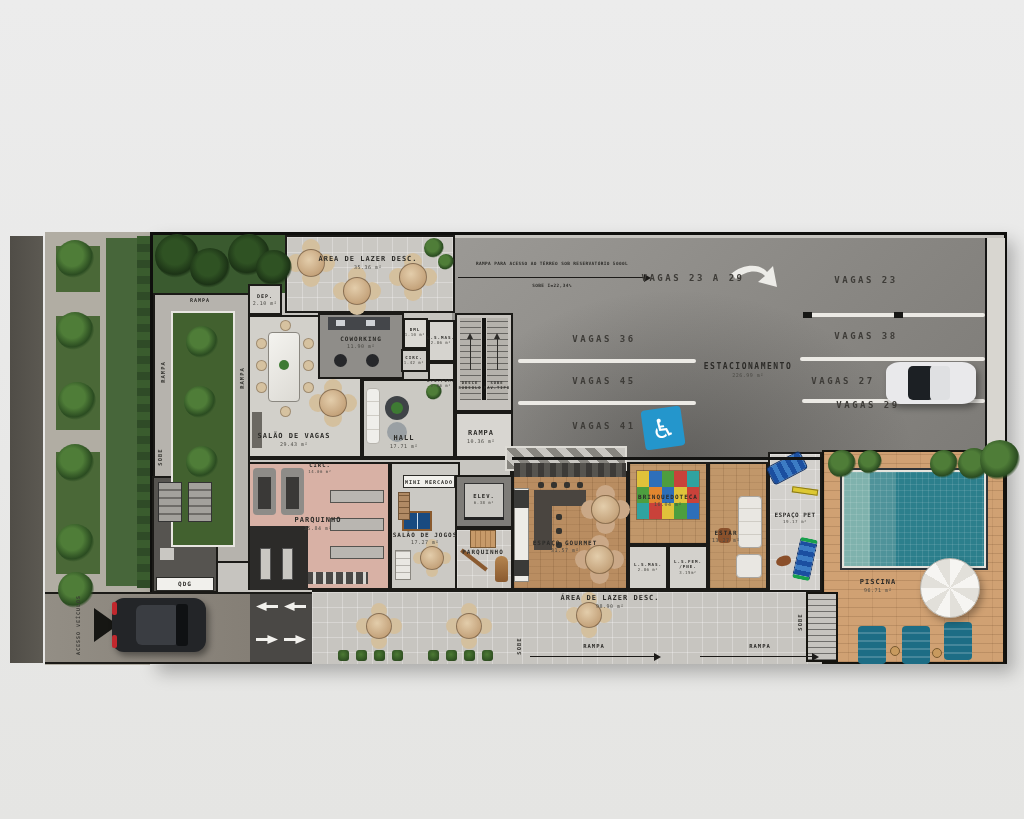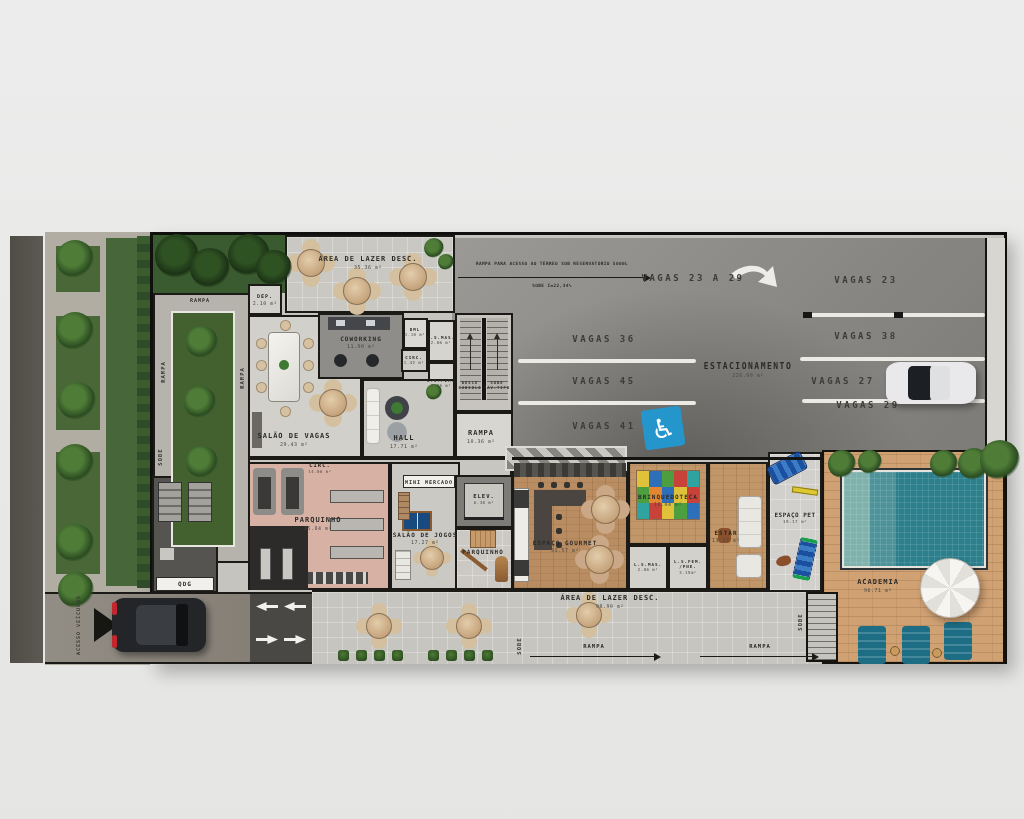--- a/index.html
+++ b/index.html
@@ -388,21 +388,21 @@
   <div class="abs blob" style="left:858px;top:450px;width:24px;height:24px;z-index:4;"></div>
   <div class="abs blob" style="left:930px;top:450px;width:28px;height:28px;z-index:4;"></div>
   <div class="abs blob" style="left:958px;top:448px;width:32px;height:32px;z-index:4;"></div>
   <div class="abs" style="left:842px;top:470px;width:144px;height:98px;background:#2c7f8c;border:2px solid #e5e3dc;outline:2px solid #2e3338;z-index:3;">
     <div class="abs" style="left:0;top:0;width:26px;height:94px;background:#7fb2ad;"></div>
     <div class="abs" style="left:26px;top:0;width:26px;height:94px;background:#4f939a;"></div>
     <div class="abs" style="left:0;top:0;right:0;bottom:0;background-image:linear-gradient(rgba(255,255,255,.1) 1px,transparent 1px),linear-gradient(90deg,rgba(255,255,255,.1) 1px,transparent 1px);background-size:6px 6px;"></div>
   </div>
   <div class="abs" style="left:920px;top:558px;width:60px;height:60px;border-radius:50%;background:conic-gradient(#f6f5f2 0 30deg,#e2e0da 30deg 60deg,#f6f5f2 60deg 90deg,#e2e0da 90deg 120deg,#f6f5f2 120deg 150deg,#e2e0da 150deg 180deg,#f6f5f2 180deg 210deg,#e2e0da 210deg 240deg,#f6f5f2 240deg 270deg,#e2e0da 270deg 300deg,#f6f5f2 300deg 330deg,#e2e0da 330deg 360deg);border:1px solid #b8b5ae;box-shadow:3px 4px 7px rgba(0,0,0,.3);z-index:4;"></div>
   <div class="lbl s7" style="left:878px;top:586px;">
-    <span class="nm">ACADEMIA</span>
+    <span class="nm">PISCINA</span>
     <span class="ar">96.71 m²</span>
   </div>
   <div class="abs" style="left:858px;top:626px;width:28px;height:38px;background:#1d6d85;border-radius:4px;z-index:3;background-image:repeating-linear-gradient(0deg,transparent 0 6px,rgba(255,255,255,.18) 6px 8px);"></div>
   <div class="abs" style="left:902px;top:626px;width:28px;height:38px;background:#1d6d85;border-radius:4px;z-index:3;background-image:repeating-linear-gradient(0deg,transparent 0 6px,rgba(255,255,255,.18) 6px 8px);"></div>
   <div class="abs" style="left:944px;top:622px;width:28px;height:38px;background:#1d6d85;border-radius:4px;z-index:3;background-image:repeating-linear-gradient(0deg,transparent 0 6px,rgba(255,255,255,.18) 6px 8px);"></div>
   <div class="abs" style="left:890px;top:646px;width:10px;height:10px;border-radius:50%;background:#c89a5e;border:1px solid #7a5a30;z-index:3;"></div>
   <div class="abs" style="left:932px;top:648px;width:10px;height:10px;border-radius:50%;background:#c89a5e;border:1px solid #7a5a30;z-index:3;"></div>
 
   <div class="abs treads" style="left:806px;top:592px;width:32px;height:70px;background-color:#c6c4bf;border:2px solid #15140f;z-index:4;"></div>
   <div class="vlbl" style="left:800px;top:622px;z-index:7;">SOBE</div>

